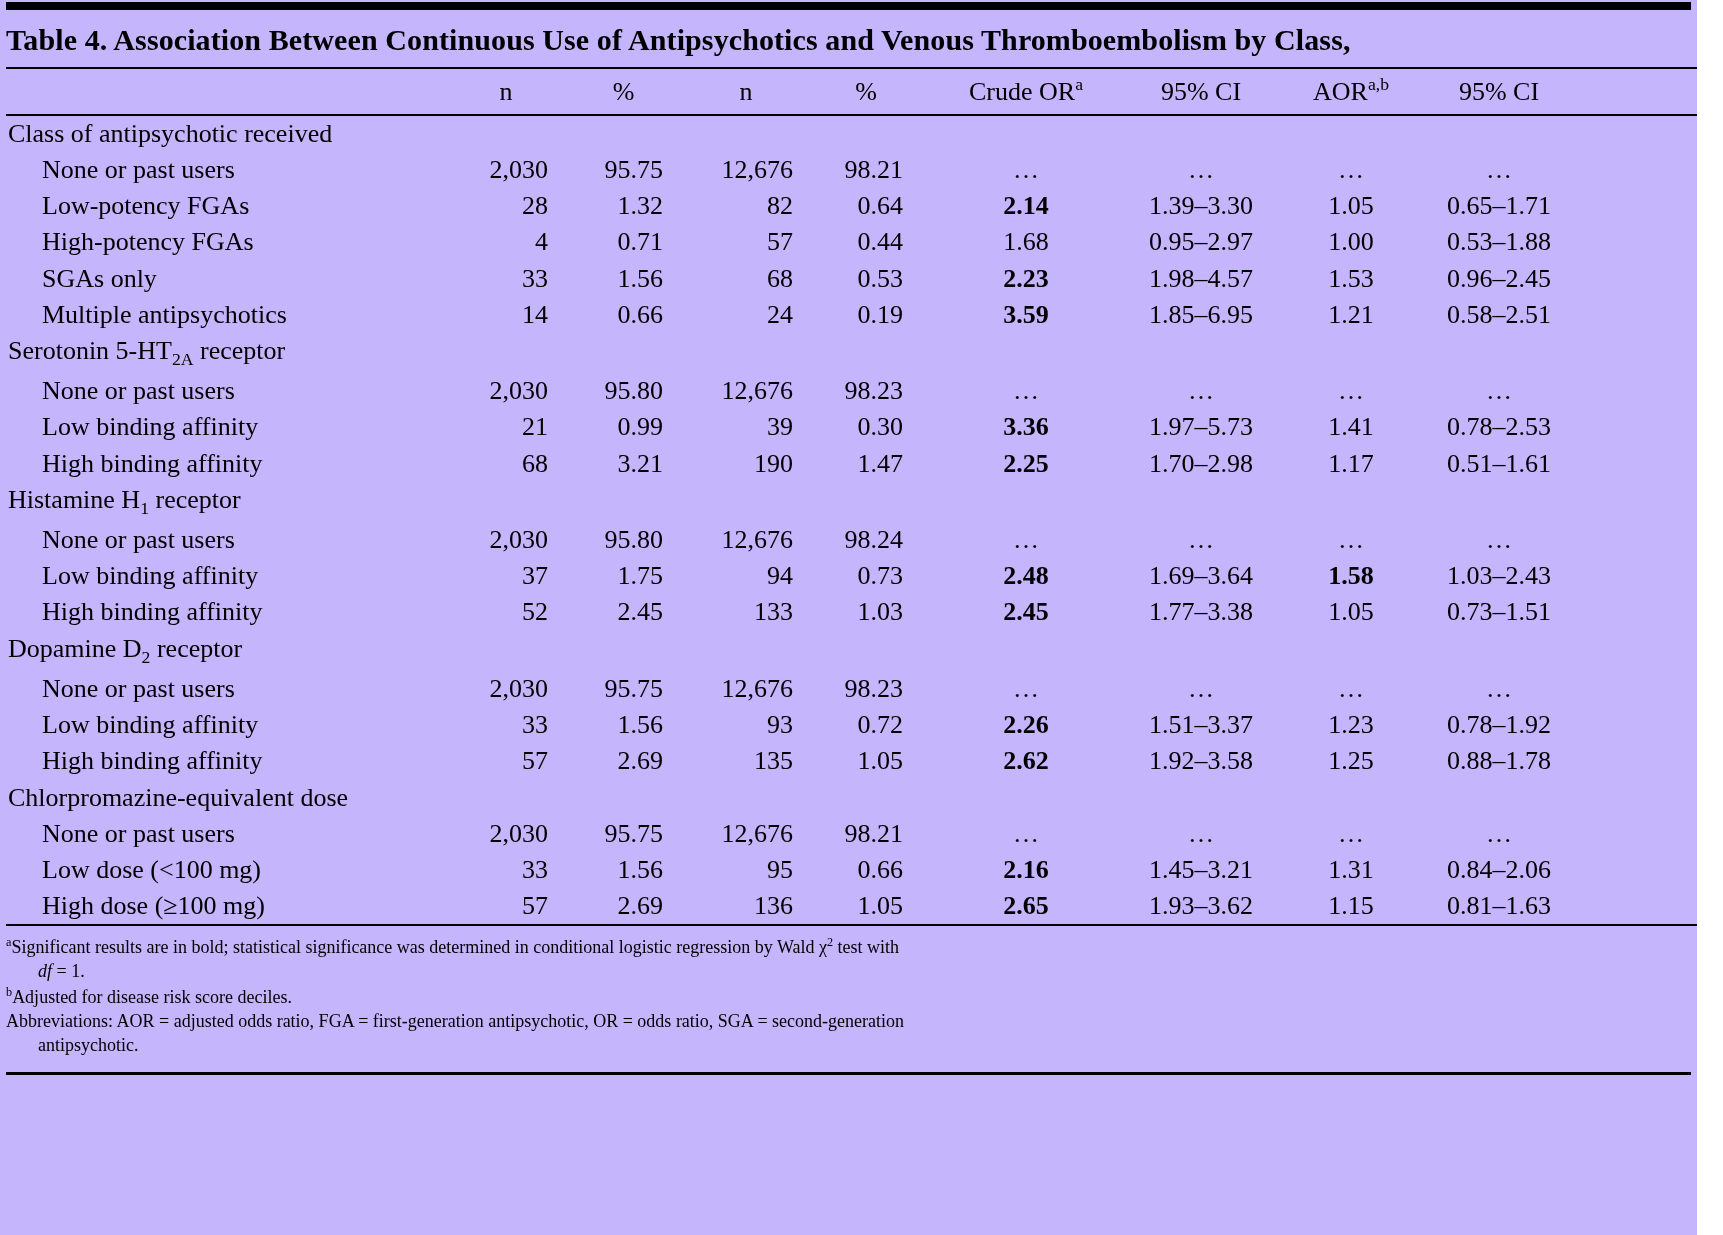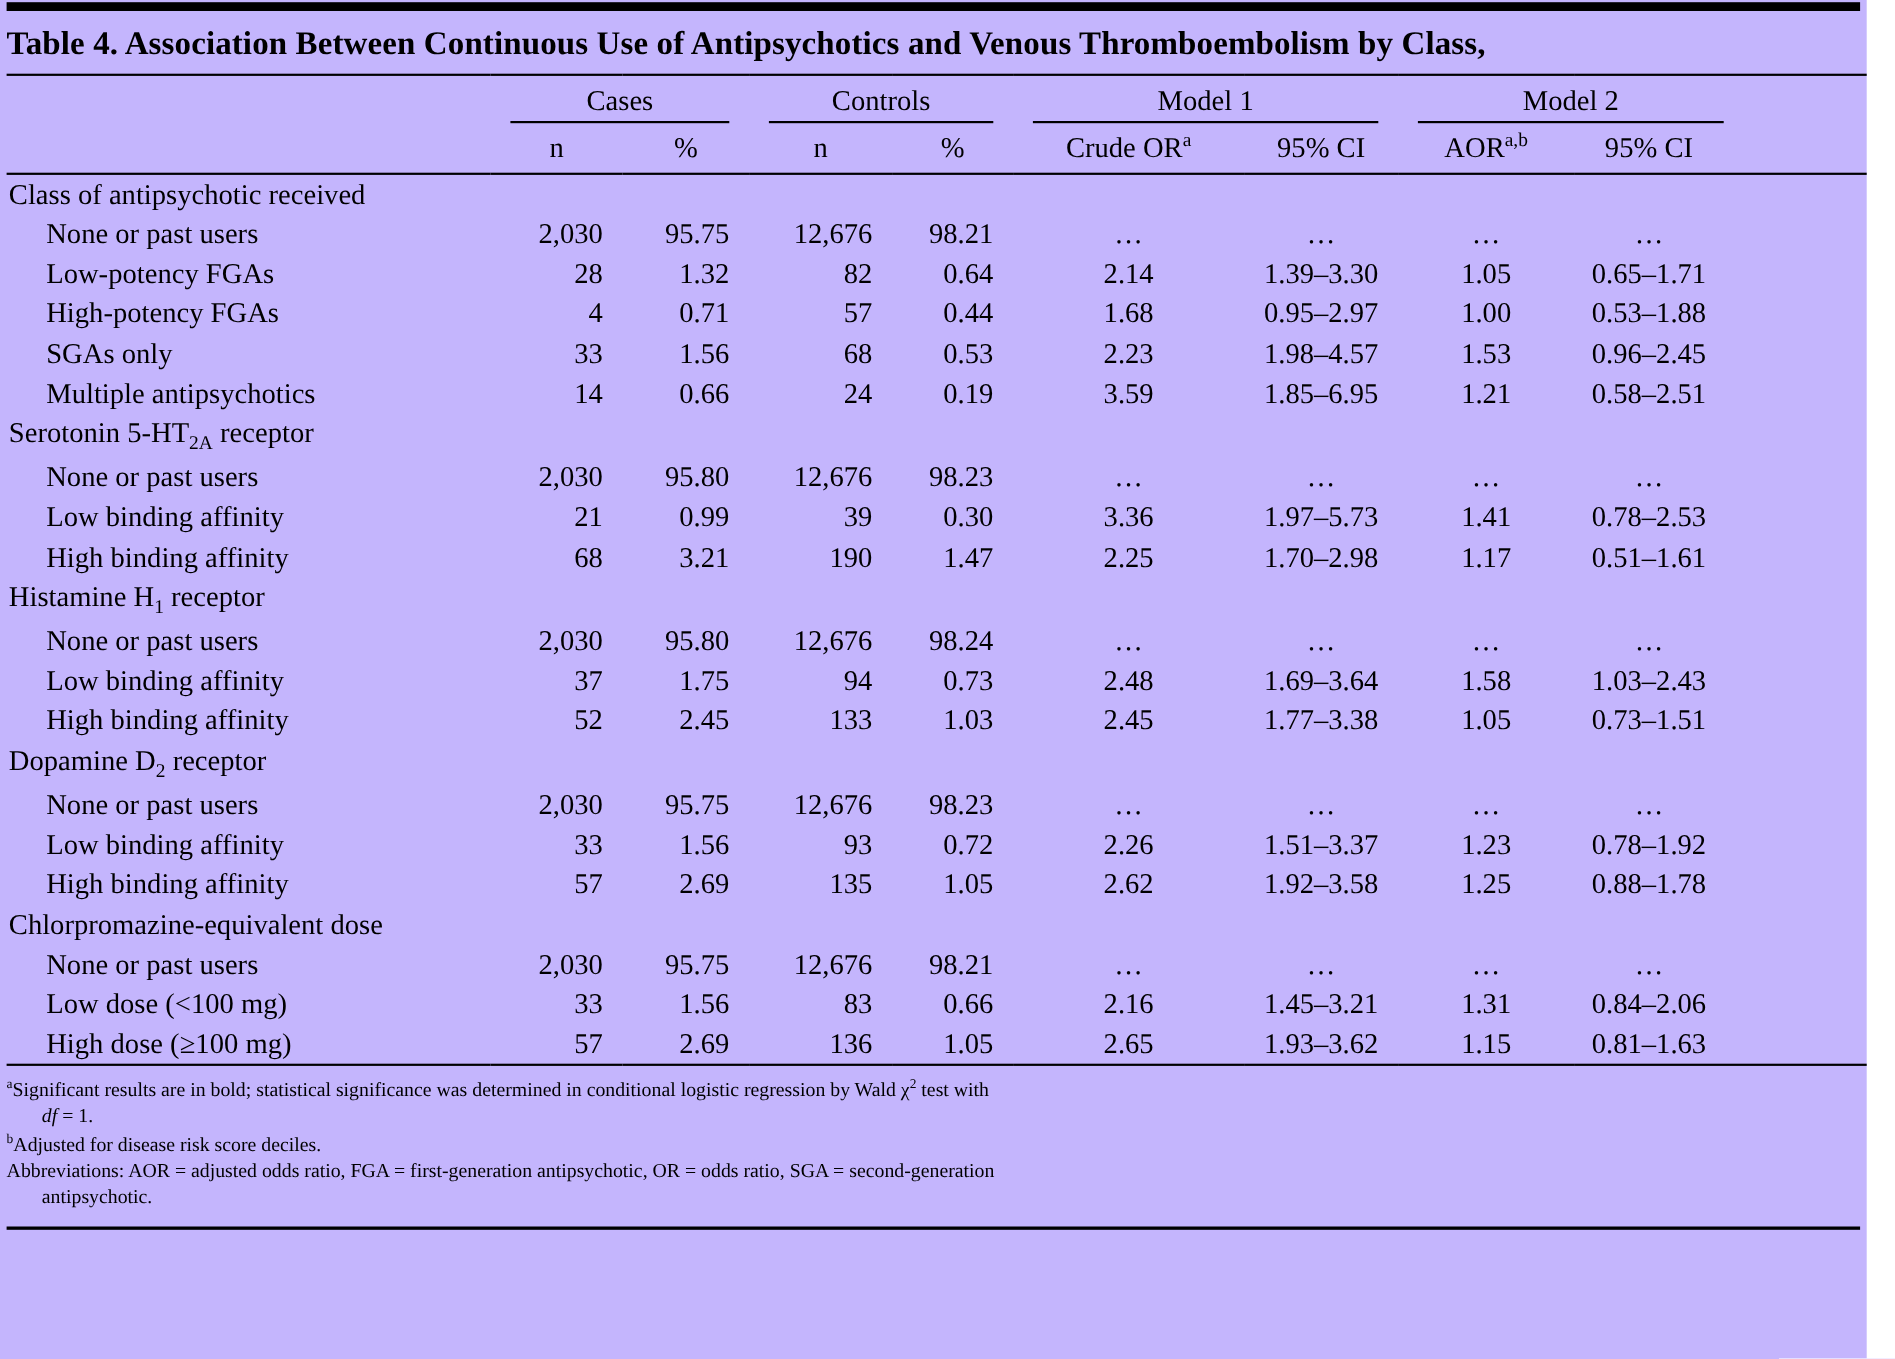--- a/index.html
+++ b/index.html
@@ -42,21 +42,21 @@
   th.grp-last .grp-in { margin-right:150px; }
   tr.subhead-row th { text-align:center; padding:5px 0 7px; border-bottom:2px solid #000; }
   tr.subhead-row th.ci2 { padding-right:150px; }
 
   tbody td { padding:2px 0; line-height:1.24; vertical-align:baseline; }
   td.sec-label { text-align:left; padding-left:2px; }
   td.row-label { padding-left:36px; }
   td.num-r { text-align:right; padding-right:18px; }
   td.num-c { text-align:center; }
   td.ci2 { padding-right:150px; }
-  td.bold { font-weight:400; }
+  td.bold { font-weight:700; }
 
   .footnotes { font-size:18px; padding:8px 2px 4px 0; line-height:1.33; }
   .fn-line { }
   .fn-line.cont { padding-left:32px; }
   sup { font-size:68%; }
   sub { font-size:68%; }
 </style>
 </head>
 <body>
 
@@ -74,35 +74,20 @@
       <col style="width:120px">
       <col style="width:115px">
       <col style="width:130px">
       <col style="width:110px">
       <col style="width:210px">
       <col style="width:140px">
       <col style="width:160px">
       <col style="width:286px">
     </colgroup>
     <thead>
-      <tr class="group-row">
-        <th></th>
-        <th colspan="2">
-            <div class="grp-in">Cases</div>
-          </th>
-        <th colspan="2">
-            <div class="grp-in">Controls</div>
-          </th>
-        <th colspan="2">
-            <div class="grp-in">Model 1</div>
-          </th>
-        <th colspan="2" class="grp-last">
-            <div class="grp-in">Model 2</div>
-          </th>
-      </tr>
       <tr class="subhead-row">
         <th></th>
         <th>n</th>
         <th>%</th>
         <th>n</th>
         <th>%</th>
         <th>Crude OR<sup>a</sup></th>
         <th>95% CI</th>
         <th>AOR<sup>a,b</sup></th>
         <th class="ci2">95% CI</th>
@@ -286,21 +271,21 @@
           <td class="num-r">98.21</td>
           <td class="num-c">…</td>
           <td class="num-c">…</td>
           <td class="num-c">…</td>
           <td class="num-c ci2">…</td>
         </tr>
         <tr>
           <td class="row-label">Low dose (&lt;100 mg)</td>
           <td class="num-r">33</td>
           <td class="num-r">1.56</td>
-          <td class="num-r">83</td>
+          <td class="num-r">95</td>
           <td class="num-r">0.66</td>
           <td class="num-c bold">2.16</td>
           <td class="num-c">1.45–3.21</td>
           <td class="num-c">1.31</td>
           <td class="num-c ci2">0.84–2.06</td>
         </tr>
         <tr>
           <td class="row-label">High dose (≥100 mg)</td>
           <td class="num-r">57</td>
           <td class="num-r">2.69</td>

